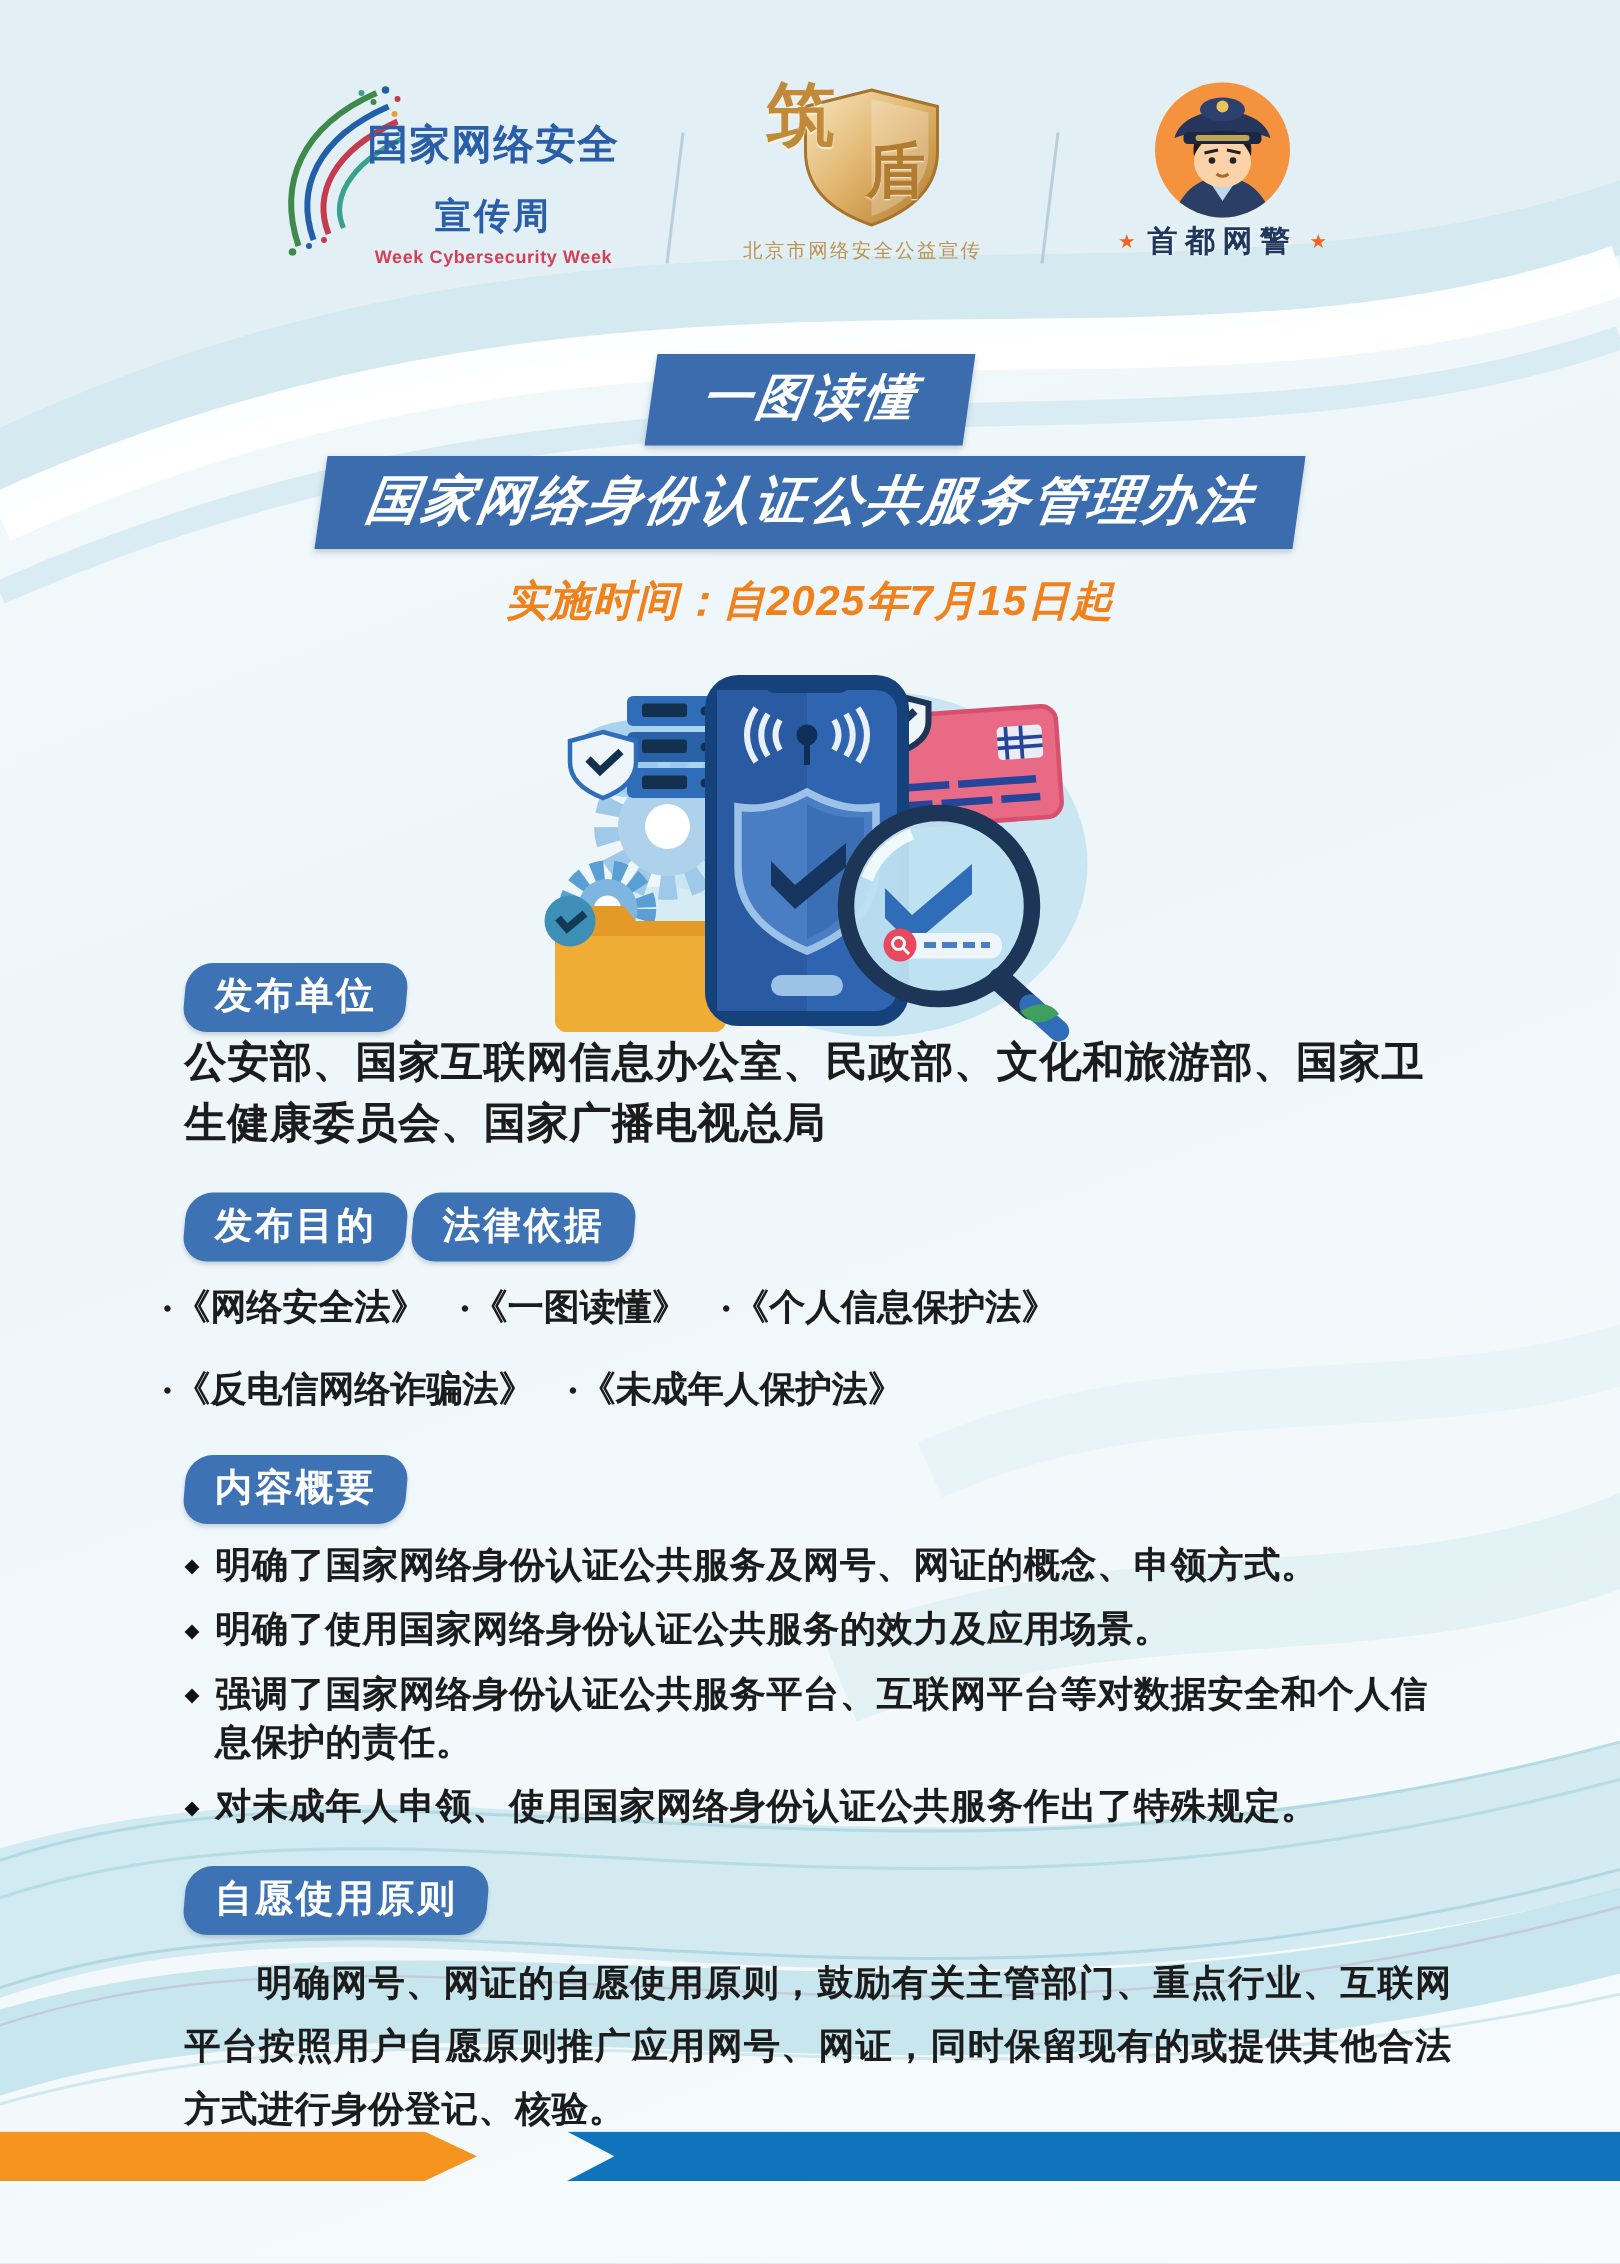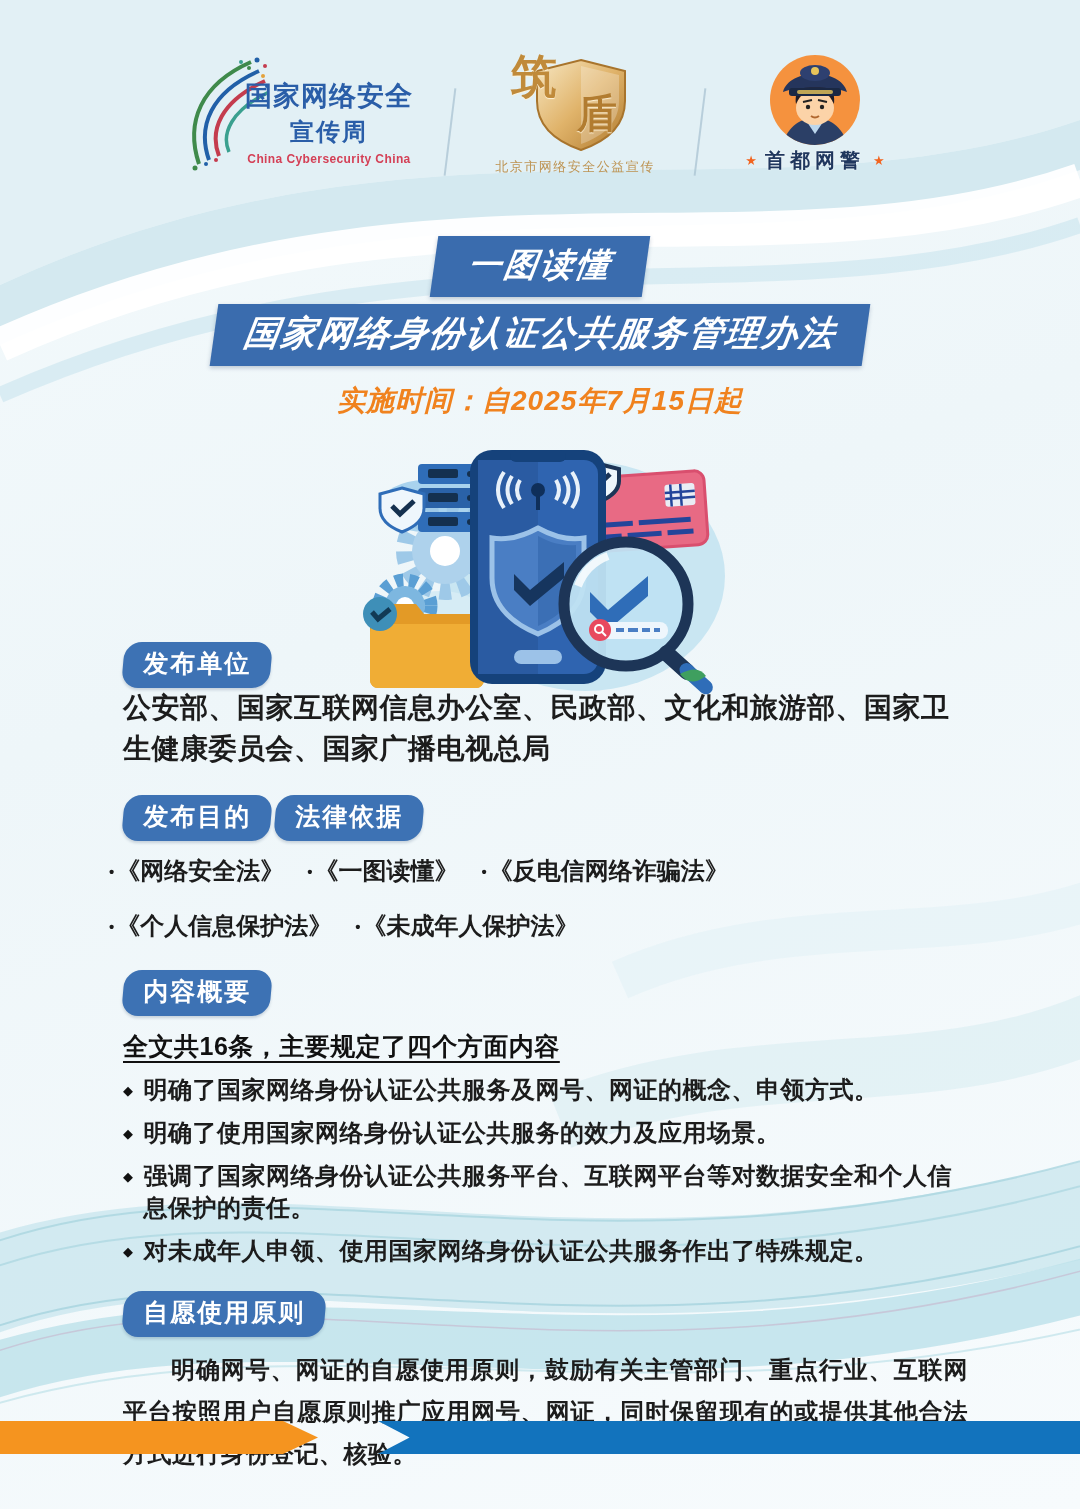--- a/index.html
+++ b/index.html
@@ -16,21 +16,21 @@
   .header-row {
     position:absolute; top:52px; left:0; width:100%;
     display:flex; justify-content:center; align-items:flex-end; gap:34px; z-index:2;
   }
   .v-divider { width:2px; height:88px; background:#a9c3d2; opacity:.75; transform:rotate(7deg); }
 
   .csw-logo { position:relative; width:230px; height:120px; }
   .csw-arcs { position:absolute; left:-6px; top:0; }
   .csw-text { position:absolute; left:58px; top:22px; width:172px; text-align:center; }
   .csw-line1 { font-size:27px; font-weight:800; color:#2a5ea8; letter-spacing:1px; }
-  .csw-line2 { font-size:24px; font-weight:800; color:#2a5ea8; letter-spacing:2px; margin-top:2px; }
+  .csw-line2 { font-size:24px; font-weight:800; color:#2a5ea8; letter-spacing:2px; margin-top:14px; }
   .csw-sub   { font-size:12px; font-weight:700; color:#d44056; margin-top:4px; letter-spacing:.4px; }
 
   .shield-logo { position:relative; width:180px; height:124px; }
   .shield-char-top { position:absolute; left:26px; top:-6px; font-family:"DejaVu Serif",serif;
     font-size:46px; font-weight:700; color:#c08a3a; text-shadow:0 1px 1px #fff3d8; }
   .shield-char-bottom { position:absolute; left:92px; top:34px; font-family:"DejaVu Serif",serif;
     font-size:40px; font-weight:700; color:#b27c30; text-shadow:0 1px 1px #fff3d8; }
   .shield-sub { position:absolute; left:0; bottom:0; width:100%; text-align:center;
     font-size:13px; font-weight:400; color:#bd9352; letter-spacing:1.5px; }
 
@@ -129,21 +129,21 @@
           <circle cx="84" cy="20" r="2" fill="#e3a23c"></circle>
         <circle cx="62" cy="6" r="2" fill="#3aa08f"></circle>
           <circle cx="88" cy="30" r="2" fill="#2160a8"></circle>
         <circle cx="16" cy="112" r="2.5" fill="#3f8a4b"></circle>
           <circle cx="27" cy="108" r="2" fill="#2160a8"></circle>
         <circle cx="37" cy="104" r="2" fill="#c43c4e"></circle>
       </svg>
       <div class="csw-text">
         <div class="csw-line1">国家网络安全</div>
         <div class="csw-line2">宣传周</div>
-        <div class="csw-sub">China Cybersecurity China</div>
+        <div class="csw-sub">Week Cybersecurity Week</div>
       </div>
     </div>
 
     <div class="v-divider"></div>
 
     <div class="shield-logo">
       <svg width="180" height="100" viewBox="0 0 180 100" style="position:absolute;top:2px;left:0;">
         <defs>
           <linearGradient id="gold" x1="0" y1="0" x2="1" y2="1">
             <stop offset="0" stop-color="#f7e7c2"></stop>
@@ -305,29 +305,28 @@
     <div class="pill mt-lg" style="display:inline-block;margin-top:26px;">
       <span>发布目的</span>
     </div>
 
     <div class="pill" style="display:inline-block;margin-top:26px;">
       <span>法律依据</span>
     </div>
     <div class="laws">
       <span class="law-item"><span class="law-dot">•</span><span>《网络安全法》</span></span>
       <span class="law-item"><span class="law-dot">•</span><span>《一图读懂》</span></span>
+      <span class="law-item"><span class="law-dot">•</span><span>《个人信息保护法》</span></span>
       <span class="law-item"><span class="law-dot">•</span><span>《反电信网络诈骗法》</span></span>
-      <span class="law-item"><span class="law-dot">•</span><span>《个人信息保护法》</span></span>
       <span class="law-item"><span class="law-dot">•</span><span>《未成年人保护法》</span></span>
     </div>
 
     <div class="pill" style="display:inline-block;margin-top:28px;">
       <span>内容概要</span>
     </div>
-    <div class="lead">全文共16条，主要规定了四个方面内容</div>
     <div class="bullets">
       <div class="bullet-item">
         <span class="diamond">◆</span>
         <span>明确了国家网络身份认证公共服务及网号、网证的概念、申领方式。</span>
       </div>
       <div class="bullet-item">
         <span class="diamond">◆</span>
         <span>明确了使用国家网络身份认证公共服务的效力及应用场景。</span>
       </div>
       <div class="bullet-item">

